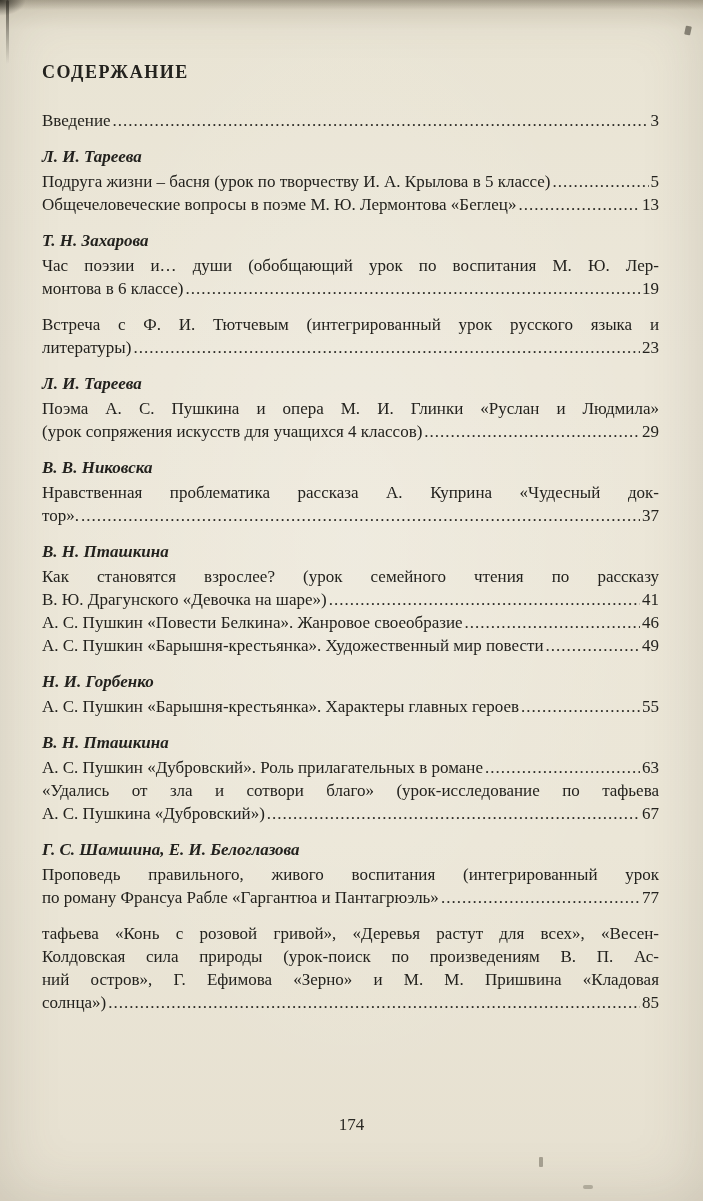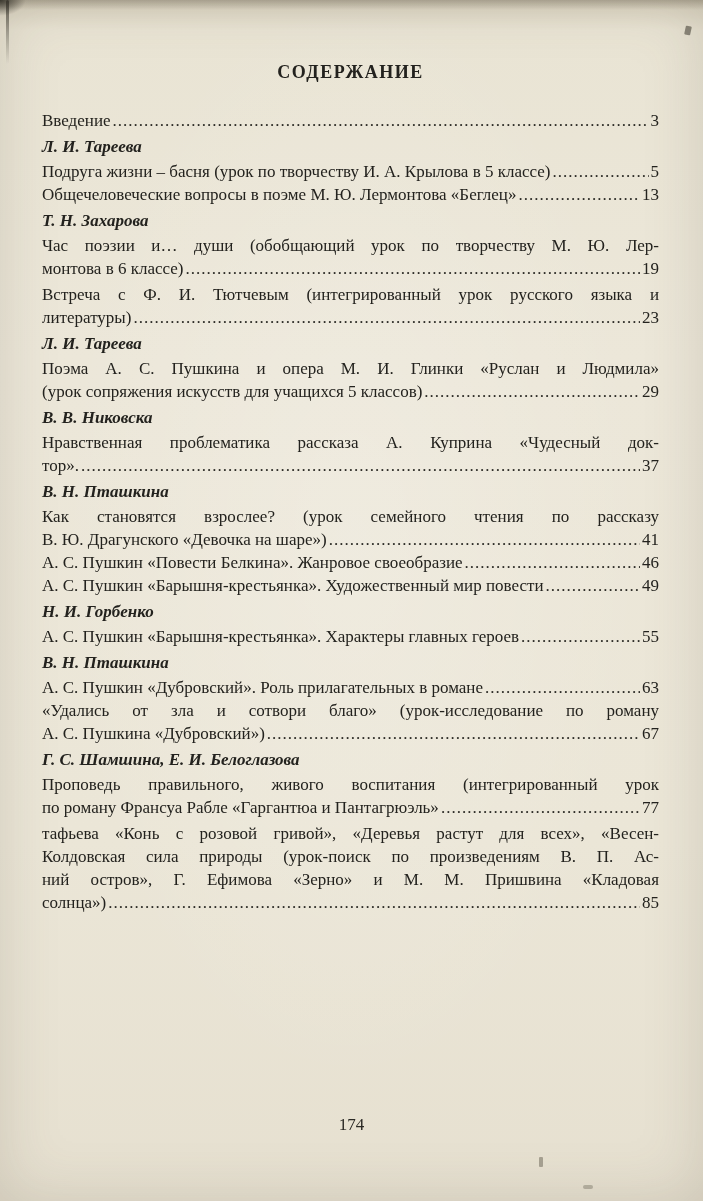--- a/index.html
+++ b/index.html
@@ -17,27 +17,26 @@
       linear-gradient(180deg,#d9d2bf 0%, #e9e4d4 2.5%, #ece7d9 30%, #ebe6d7 70%, #e6e0d0 100%);
     box-shadow: inset 0 0 60px rgba(90,80,60,0.18);
     overflow:hidden;
     color:#23221e;
   }
   .content{
     position:absolute;
     left:42px; right:44px; top:62px;
   }
   .title{
-    text-align:center;
     font-weight:bold;
     font-size:18px;
     letter-spacing:1.5px;
     margin:0 0 26px 0;
   }
-  .section{margin-top:3px;}
+  .section{margin-top:13px;}
   .section:first-of-type{margin-top:0;}
   .author{
     font-weight:bold;
     font-style:italic;
     font-size:17px;
     line-height:23px;
     margin-bottom:2px;
   }
   .entry{font-size:17px;line-height:23px;}
   .line{line-height:23px;}
@@ -139,21 +138,21 @@
             <div class="line last">
               <span class="txt">Общечеловеческие вопросы в поэме М. Ю. Лермонтова «Беглец»</span>
               <span class="dots"></span>
               <span class="pg">13</span>
             </div>
           </div>
         </div>
         <div class="section">
           <div class="author">Т. Н. Захарова</div>
           <div class="entry">
-            <div class="line fill"><span class="txt">Час поэзии и… души (обобщающий урок по творчеству М. Ю. Лер-</span></div>
+            <div class="line fill"><span class="txt">Час поэзии и… души (обобщающий урок по воспитания М. Ю. Лер-</span></div>
             <div class="line last">
               <span class="txt">монтова в 6 классе)</span>
               <span class="dots"></span>
               <span class="pg">19</span>
             </div>
           </div>
         </div>
         <div class="section">
           <div class="entry">
             <div class="line fill"><span class="txt">Встреча с Ф. И. Тютчевым (интегрированный урок русского языка и</span></div>
@@ -162,21 +161,21 @@
               <span class="dots"></span>
               <span class="pg">23</span>
             </div>
           </div>
         </div>
         <div class="section">
           <div class="author">Л. И. Тареева</div>
           <div class="entry">
             <div class="line fill"><span class="txt">Поэма А. С. Пушкина и опера М. И. Глинки «Руслан и Людмила»</span></div>
             <div class="line last">
-              <span class="txt">(урок сопряжения искусств для учащихся 5 классов)</span>
+              <span class="txt">(урок сопряжения искусств для учащихся 4 классов)</span>
               <span class="dots"></span>
               <span class="pg">29</span>
             </div>
           </div>
         </div>
         <div class="section">
           <div class="author">В. В. Никовска</div>
           <div class="entry">
             <div class="line fill"><span class="txt">Нравственная проблематика рассказа А. Куприна «Чудесный док-</span></div>
             <div class="line last">
@@ -224,21 +223,21 @@
         <div class="section">
           <div class="author">В. Н. Пташкина</div>
           <div class="entry">
             <div class="line last">
               <span class="txt">А. С. Пушкин «Дубровский». Роль прилагательных в романе</span>
               <span class="dots"></span>
               <span class="pg">63</span>
             </div>
           </div>
           <div class="entry">
-            <div class="line fill"><span class="txt">«Удались от зла и сотвори благо» (урок-исследование по роману</span></div>
+            <div class="line fill"><span class="txt">«Удались от зла и сотвори благо» (урок-исследование по тафьева</span></div>
             <div class="line last">
               <span class="txt">А. С. Пушкина «Дубровский»)</span>
               <span class="dots"></span>
               <span class="pg">67</span>
             </div>
           </div>
         </div>
         <div class="section">
           <div class="author">Г. С. Шамшина, Е. И. Белоглазова</div>
           <div class="entry">

